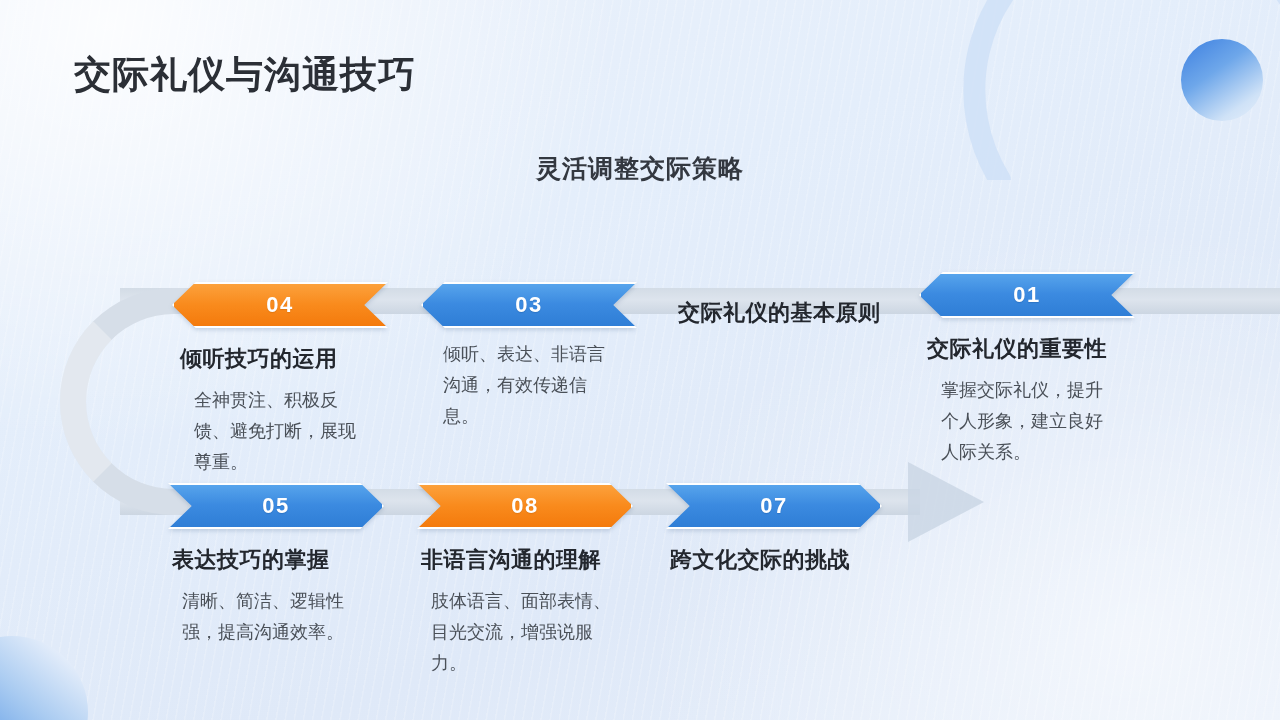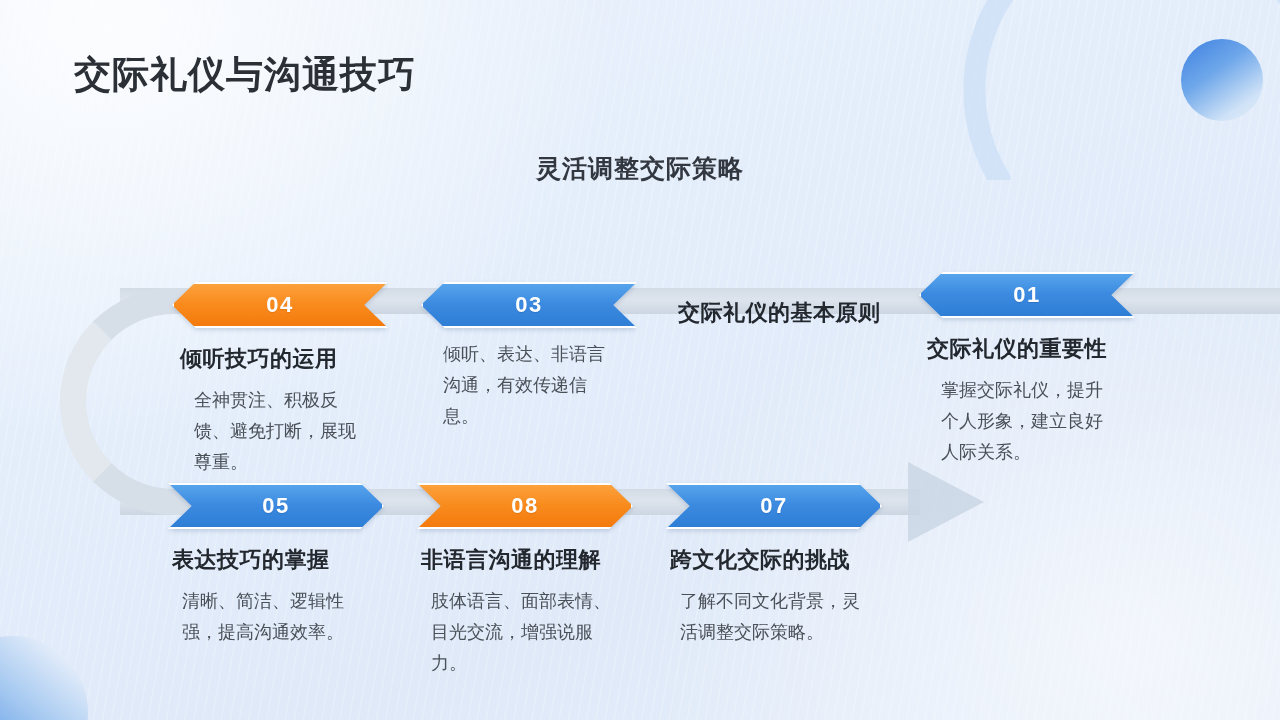--- a/index.html
+++ b/index.html
@@ -235,16 +235,15 @@
     <div class="card-title">非语言沟通的理解</div>
     <div class="card-desc">肢体语言、面部表情、目光交流，增强说服力。</div>
   </div>
 
   <div class="card" style="left:666px; top:483px;">
     <div class="chev chev-right chev-blue">
       <div class="chev-shape"></div>
       <div class="chev-num">07</div>
     </div>
     <div class="card-title">跨文化交际的挑战</div>
-    <div class="card-desc">了解不同文化背景，灵活调整交际策略。</div>
   </div>
 
 </div>
 
 </body></html>

